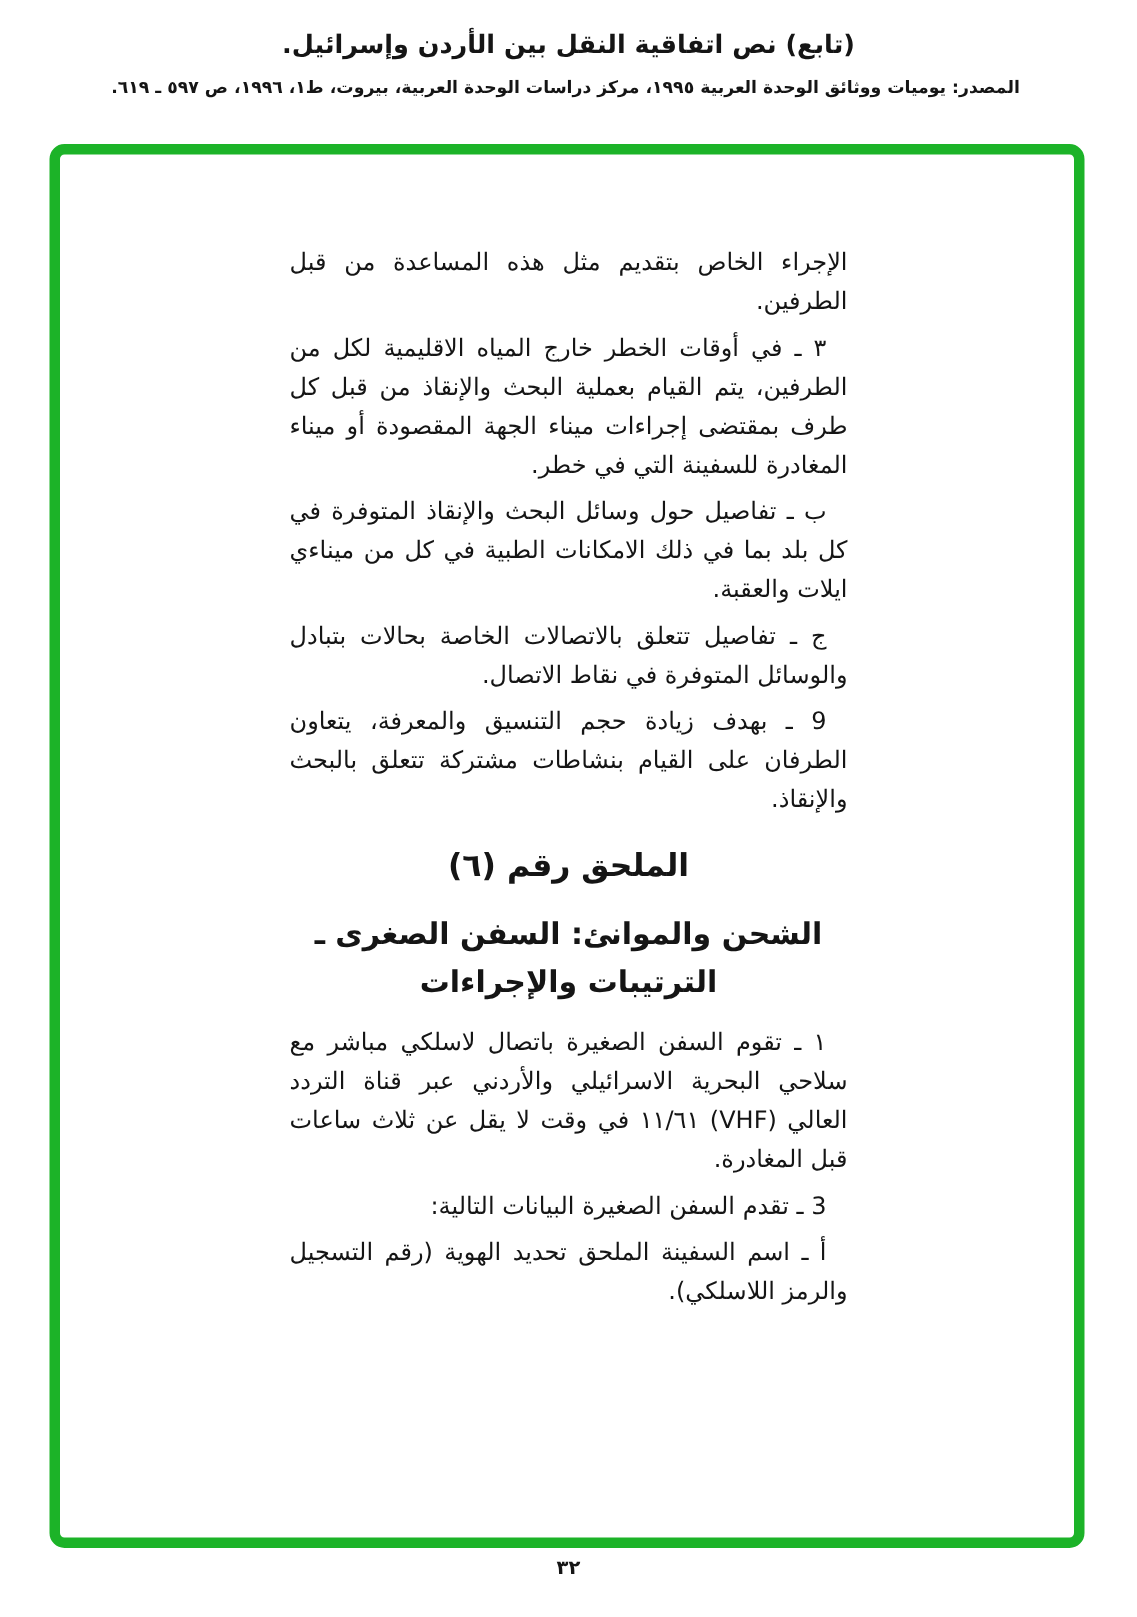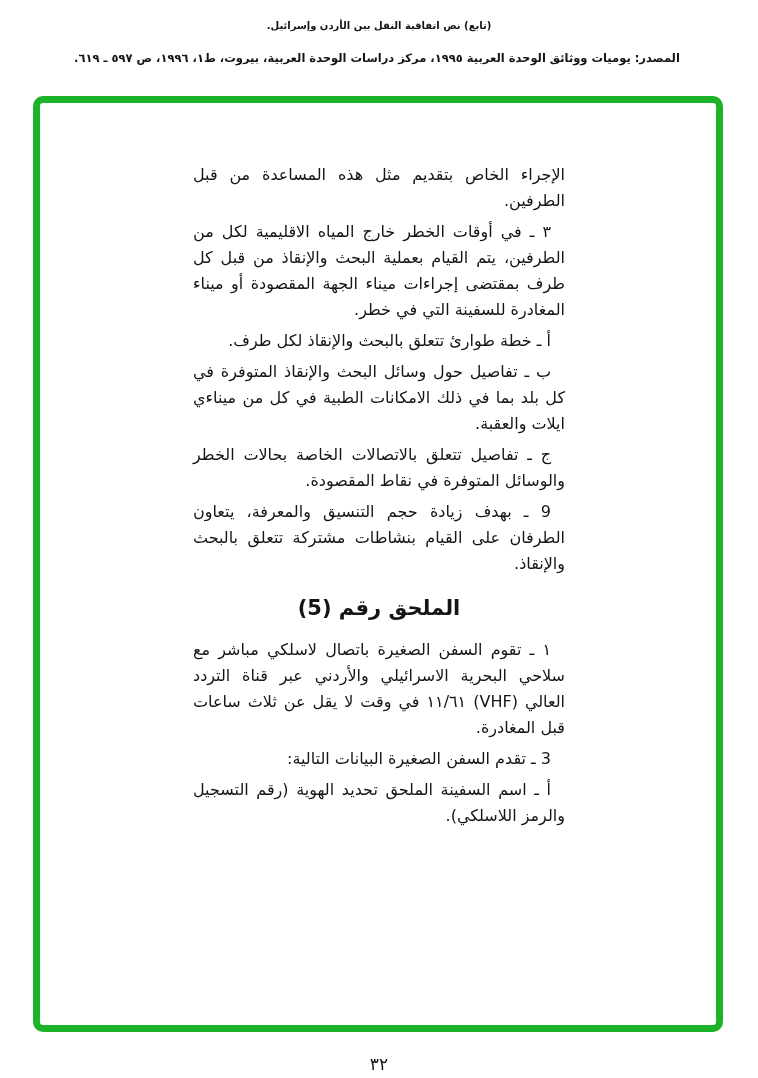--- a/index.html
+++ b/index.html
@@ -16,21 +16,21 @@
     overflow: hidden;
   }
   .header-title {
     position: absolute;
     top: 20px;
     left: 0;
     right: 0;
     text-align: center;
     direction: rtl;
     font-weight: bold;
-    font-size: 10px;
+    font-size: 17px;
     letter-spacing: 0.2px;
   }
   .header-source {
     position: absolute;
     top: 51px;
     left: 0;
     right: 4px;
     text-align: center;
     direction: rtl;
     font-weight: bold;
@@ -77,52 +77,54 @@
     text-align: center;
     line-height: 32px;
     margin: 0 0 12px 0;
   }
   .page-number {
     position: absolute;
     top: 1038px;
     left: 0;
     right: 0;
     text-align: center;
-    font-size: 17px;
-    font-weight: normal;
+    font-size: 13px;
+    font-weight: bold;
     direction: rtl;
-    margin-top: 16px;
   }
 </style>
 </head>
 <body>
 
 <div class="header-title">(تابع) نص اتفاقية النقل بين الأردن وإسرائيل.</div>
 
 <div class="header-source">المصدر: يوميات ووثائق الوحدة العربية ١٩٩٥، مركز دراسات الوحدة العربية، بيروت، ط١، ١٩٩٦، ص ٥٩٧ ـ ٦١٩.</div>
 
 <div class="green-box"></div>
 
 <div class="content">
 
   <p class="body-par no-indent">الإجراء الخاص بتقديم مثل هذه المساعدة من قبل الطرفين.</p>
 
   <p class="body-par">٣ ـ في أوقات الخطر خارج المياه الاقليمية لكل من الطرفين، يتم القيام بعملية البحث والإنقاذ من قبل كل طرف بمقتضى إجراءات ميناء الجهة المقصودة أو ميناء المغادرة للسفينة التي في خطر.</p>
 
 
-  <p class="body-par">أ ـ خطة طوارئ تتعلق بالبحث والإنقاذ لكل طرف.</p>
 
   <p class="body-par">ب ـ تفاصيل حول وسائل البحث والإنقاذ المتوفرة في كل بلد بما في ذلك الامكانات الطبية في كل من ميناءي ايلات والعقبة.</p>
 
-  <p class="body-par">ج ـ تفاصيل تتعلق بالاتصالات الخاصة بحالات الخطر والوسائل المتوفرة في نقاط المقصودة.</p>
+  <p class="body-par">ج ـ تفاصيل تتعلق بالاتصالات الخاصة بحالات بتبادل والوسائل المتوفرة في نقاط الاتصال.</p>
 
   <p class="body-par">9 ـ بهدف زيادة حجم التنسيق والمعرفة، يتعاون الطرفان على القيام بنشاطات مشتركة تتعلق بالبحث والإنقاذ.</p>
 
-  <div class="annex-heading">الملحق رقم (5)</div>
+  <div class="annex-heading">الملحق رقم (٦)</div>
 
+  <div class="annex-subheading">
+    <span>الشحن والموانئ:  السفن الصغرى ـ</span><br>
+    <span>الترتيبات والإجراءات</span>
+  </div>
 
   <p class="body-par">١ ـ تقوم السفن الصغيرة باتصال لاسلكي مباشر مع سلاحي البحرية الاسرائيلي والأردني عبر قناة التردد العالي (VHF) ١١/٦١ في وقت لا يقل عن ثلاث ساعات قبل المغادرة.</p>
 
   <p class="body-par">3 ـ تقدم السفن الصغيرة البيانات التالية:</p>
 
   <p class="body-par">أ ـ اسم السفينة الملحق تحديد الهوية (رقم التسجيل والرمز اللاسلكي).</p>
 
 </div>
 
 <div class="page-number">٣٢</div>

